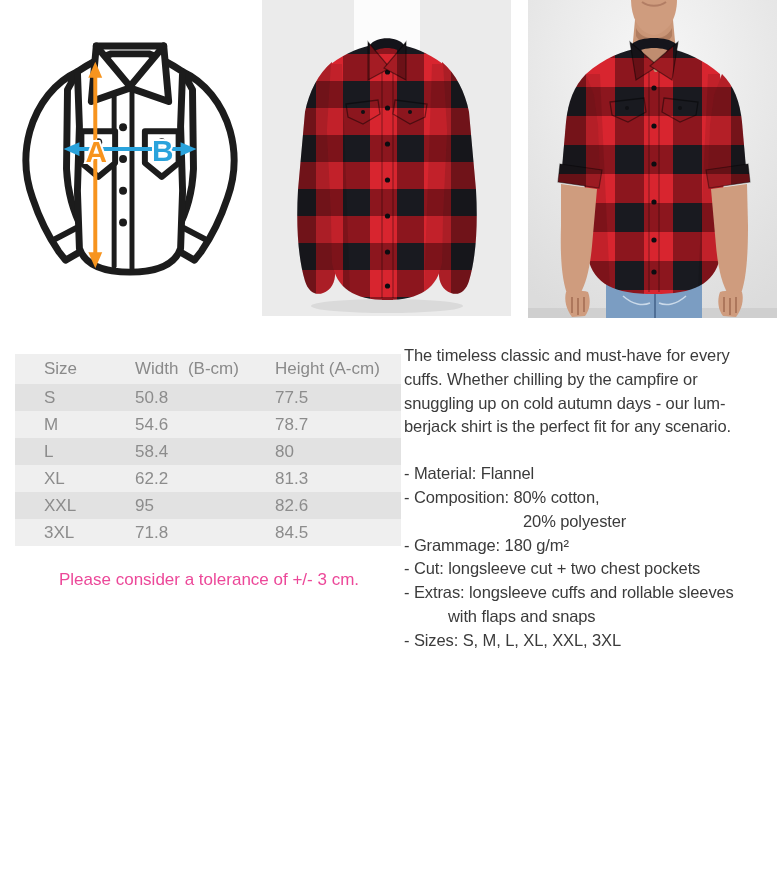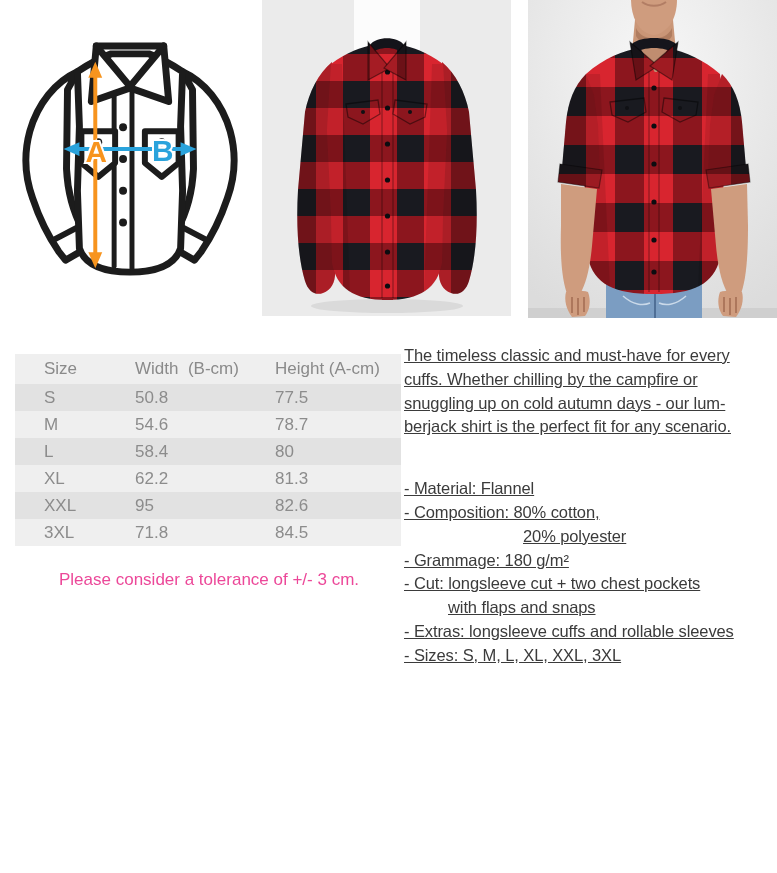--- a/index.html
+++ b/index.html
@@ -31,24 +31,24 @@
 
   
   .tolerance-note {
     position:absolute; left:30px; top:570px;
     font-size:17px; color:#ec4899;margin-left:29px;
   }
 
   
   .description {
     position:absolute; left:404px; top:344px; width:372px;
-    font-size:16.5px; line-height:23.8px; color:#3b3b3b; letter-spacing:-0.1px;text-decoration:underline;
+    font-size:16.5px; line-height:23.8px; color:#3b3b3b; letter-spacing:-0.1px;
   }
   .description .line { white-space:nowrap; }
-  .details { margin-top:38px; }
+  .details { margin-top:23px; }
   .indent-deep { padding-left:119px; }
   .indent-mid  { padding-left:44px;  }
 </style>
 </head>
 <body>
 
 <div class="page">
 
   <div class="diagram-panel">
     <svg viewBox="0 0 250 262">
@@ -308,19 +308,19 @@
       <div class="line">cuffs. Whether chilling by the campfire or</div>
       <div class="line">snuggling up on cold autumn days - our lum-</div>
       <div class="line">berjack shirt is the perfect fit for any scenario.</div>
     </div>
     <div class="details">
       <div class="line">- Material: Flannel</div>
       <div class="line">- Composition: 80% cotton,</div>
       <div class="line indent-deep">20% polyester</div>
       <div class="line">- Grammage: 180 g/m²</div>
       <div class="line">- Cut: longsleeve cut + two chest pockets</div>
+      <div class="line">- Extras: longsleeve cuffs and rollable sleeves</div>
       <div class="line indent-mid">with flaps and snaps</div>
-      <div class="line">- Extras: longsleeve cuffs and rollable sleeves</div>
       <div class="line">- Sizes: S, M, L, XL, XXL, 3XL</div>
     </div>
   </div>
 
 </div>
 
 </body></html>

